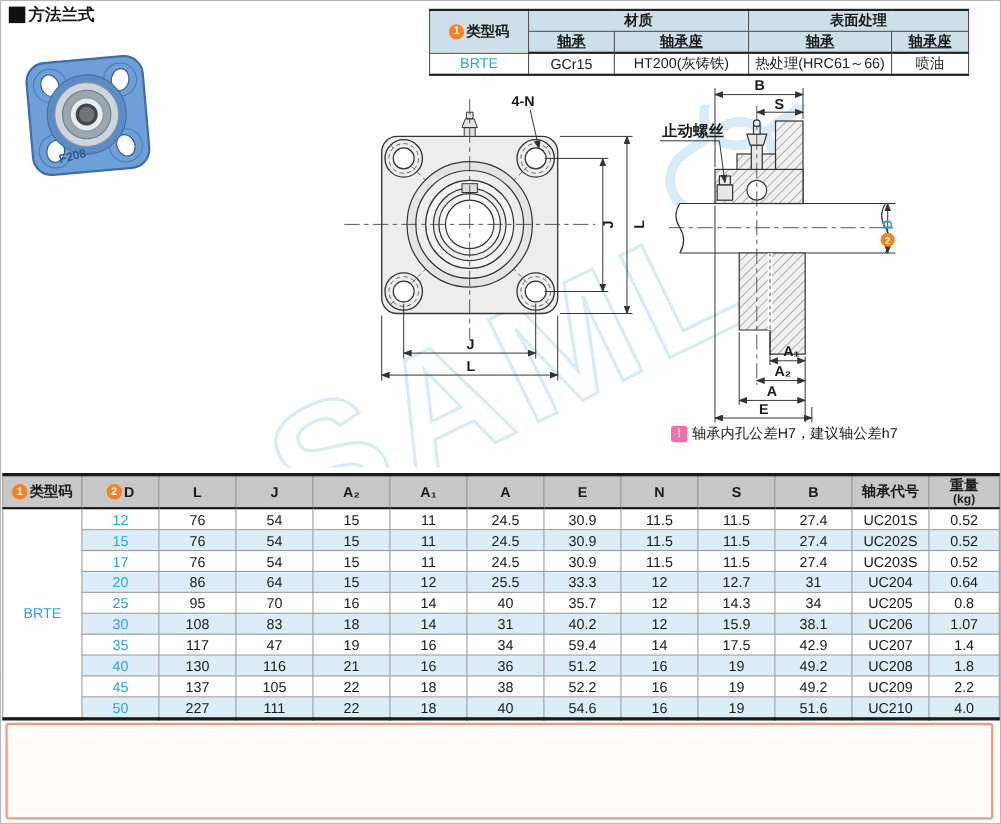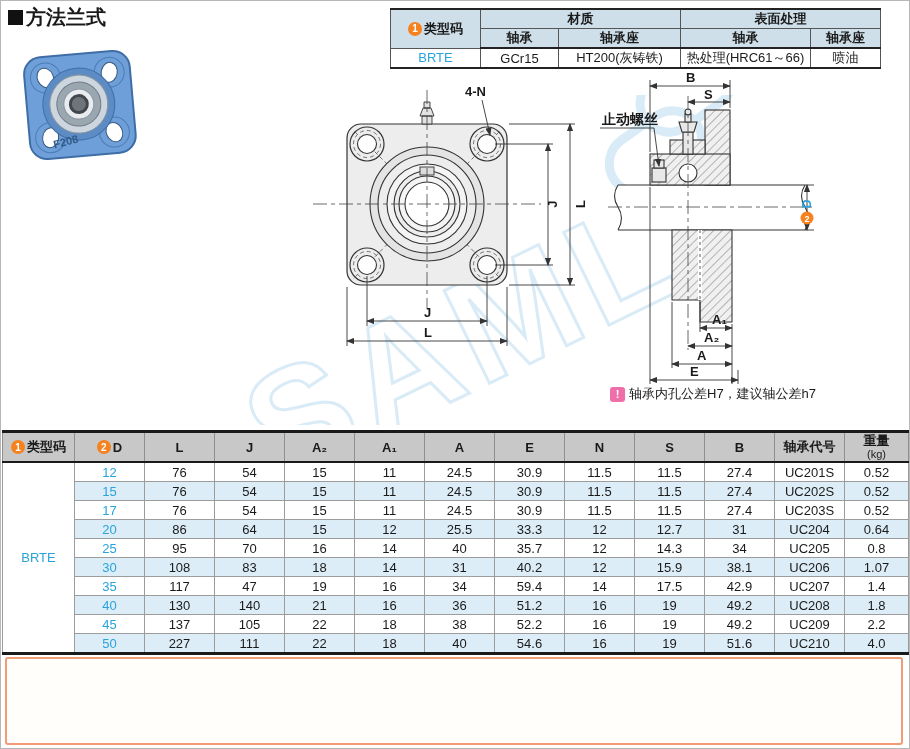--- a/index.html
+++ b/index.html
@@ -1,33 +1,33 @@
 <!DOCTYPE html>
 <html><head>
 <meta charset="utf-8">
 <style>
   html,body{margin:0;padding:0;}
   body{width:910px;height:749px;position:relative;background:#fff;
        font-family:"Liberation Sans","DejaVu Sans",sans-serif;color:#1a1a1a;overflow:hidden;}
   .page-frame{position:absolute;inset:0;border:1px solid #b7b7b7;box-sizing:border-box;pointer-events:none;z-index:5;}
 
   
-  .page-title{position:absolute;left:8px;top:4px;display:flex;align-items:center;font-size:20px;font-weight:bold;z-index:2;}
+  .page-title{position:absolute;left:8px;top:4px;display:flex;align-items:center;font-size:15px;font-weight:bold;z-index:2;}
   .title-square{width:15px;height:15px;background:#111;margin-right:3px;}
 
   
   .marker{display:inline-flex;align-items:center;justify-content:center;width:14px;height:14px;border-radius:50%;
           background:#f5821f;color:#fff;font-size:10px;font-weight:bold;margin-right:2px;flex:none;vertical-align:-2px;}
 
   
   .spec-table{position:absolute;left:390px;top:8px;width:490px;border-collapse:collapse;table-layout:fixed;
               font-size:13px;text-align:center;z-index:2;border-top:2px solid #222;border-bottom:2px solid #222;}
   .spec-table th,.spec-table td{border:1px solid #555;height:18px;padding:0;}
   .spec-table th{background:#cfdfe9;font-weight:bold;}
-  .spec-table .hdr-bottom th{border-bottom:2px solid #222;}
+  .spec-table .hdr-bottom th{border-bottom:2px solid #222;text-decoration:underline;}
   .spec-table td{background:#fff;}
   .link-text{color:#29a3dc;}
 
   
   .watermark{position:absolute;left:170px;top:95px;z-index:0;pointer-events:none;}
 
   
   .drawing{position:absolute;z-index:1;}
   .front-view{left:305px;top:80px;}
   .side-view{left:600px;top:72px;}
@@ -41,21 +41,21 @@
   .photo{position:absolute;left:15px;top:40px;z-index:1;}
 
   
   .main-table{position:absolute;left:2px;top:430px;width:906px;border-collapse:collapse;table-layout:fixed;
               font-size:13px;text-align:center;z-index:2;border-top:3px solid #1a1a1a;border-bottom:3px solid #1a1a1a;}
   .main-table th{background:#c8c8c8;height:28px;border:1px solid #8f8f8f;border-bottom:2px solid #1a1a1a;font-weight:bold;padding:0;}
   .main-table td{height:18px;border:1px solid #9c9c9c;background:#fff;padding:0;}
   .main-table tr.alt td{background:#ddedf7;}
   .main-table td.type-col{background:#fff;color:#29a3dc;}
   .main-table td.d-col{color:#29a3dc;}
-  .wt-small{font-size:11px;font-weight:normal;line-height:12px;}
+  .wt-small{font-size:11px;font-weight:bold;line-height:12px;}
   .wt-line{line-height:14px;}
   .hdr-flex{display:flex;align-items:center;justify-content:center;}
 
   
   .footer-box{position:absolute;left:5px;top:657px;width:898px;height:88px;border:2px solid #f29b77;border-radius:3px;
               background:#fffefb;box-sizing:border-box;z-index:2;}
   .cart-icon,.delivery-icon{position:absolute;}
   .cart-icon{left:26px;top:676px;}
   .delivery-icon{left:575px;top:676px;}
   .order-text{position:absolute;left:86px;top:688px;}
@@ -440,21 +440,21 @@
         <td>59.4</td>
         <td>14</td>
         <td>17.5</td>
         <td>42.9</td>
         <td>UC207</td>
         <td>1.4</td>
       </tr>
       <tr class="alt">
         <td class="d-col">40</td>
         <td>130</td>
-        <td>140</td>
+        <td>116</td>
         <td>21</td>
         <td>16</td>
         <td>36</td>
         <td>51.2</td>
         <td>16</td>
         <td>19</td>
         <td>49.2</td>
         <td>UC208</td>
         <td>1.8</td>
       </tr>

